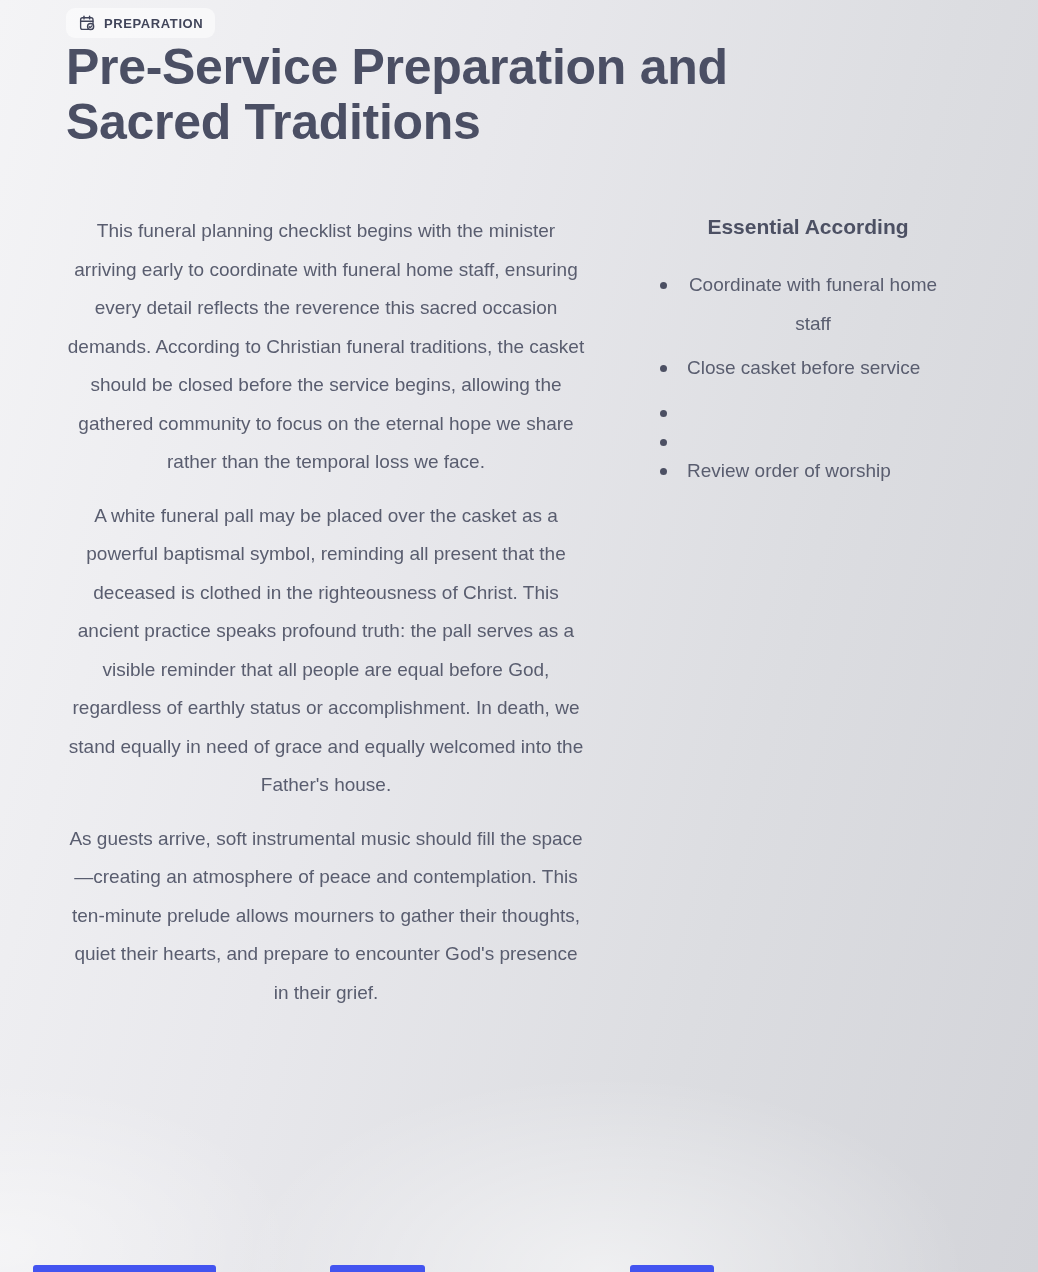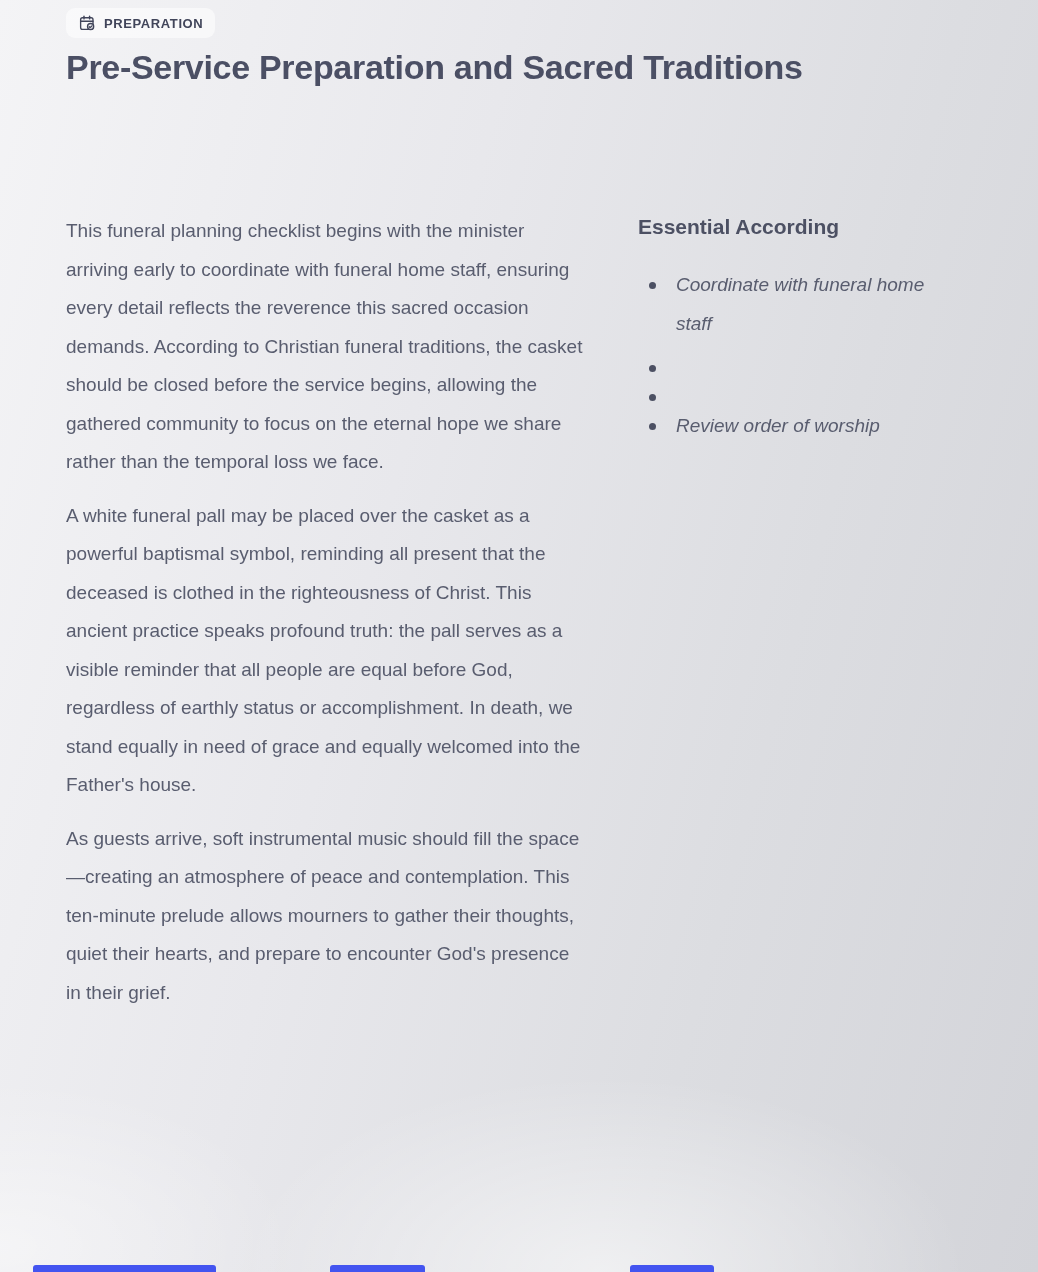--- a/index.html
+++ b/index.html
@@ -37,54 +37,54 @@
     font-weight: 700;
     letter-spacing: 0.6px;
     color: #41455a;
   }
   h1.title {
     position: absolute;
     left: 66px;
     top: 40px;
     width: 830px;
     margin: 0;
-    font-size: 34px;
+    font-size: 50px;
     line-height: 55px;
     font-weight: 700;
     letter-spacing: -0.3px;
     color: #4b4f64;
   }
   .columns {
     position: absolute;
     left: 66px;
     top: 212px;
     width: 920px;
     display: flex;
     gap: 52px;
+    text-align: center;
   }
   .article { width: 520px; }
   .article p {
     margin: 0 0 15px 0;
     font-size: 19px;
     line-height: 38.5px;
     color: #595d6f;
   }
   .sidebar { width: 340px; }
   .sidebar h2 {
     margin: 0 0 24px 0;
     font-size: 21px;
     line-height: 30px;
     font-weight: 600;
     color: #4c5063;
   }
   ul.elements {
     list-style: none;
-    margin: 1px;
+    margin: 12px;
     padding: 0 0 0 10px;
-    font-style: italic;
   }
   ul.elements li {
     display: flex;
     align-items: flex-start;
     gap: 20px;
     margin-bottom: 6px;
     font-size: 19px;
     line-height: 38.5px;
     color: #595d6f;
   }
@@ -140,20 +140,24 @@
 
     <aside class="sidebar">
       <h2>Essential According</h2>
       <ul class="elements">
         <li>
           <span class="dot"></span>
           <span class="li-text">Coordinate with funeral home staff</span>
         </li>
         <li>
           <span class="dot"></span>
+          <span class="li-text">Close casket before service</span>
+        </li>
+        <li>
+          <span class="dot"></span>
         </li>
         <li>
           <span class="dot"></span>
         </li>
         <li>
           <span class="dot"></span>
           <span class="li-text">Review order of worship</span>
         </li>
       </ul>
     </aside>

